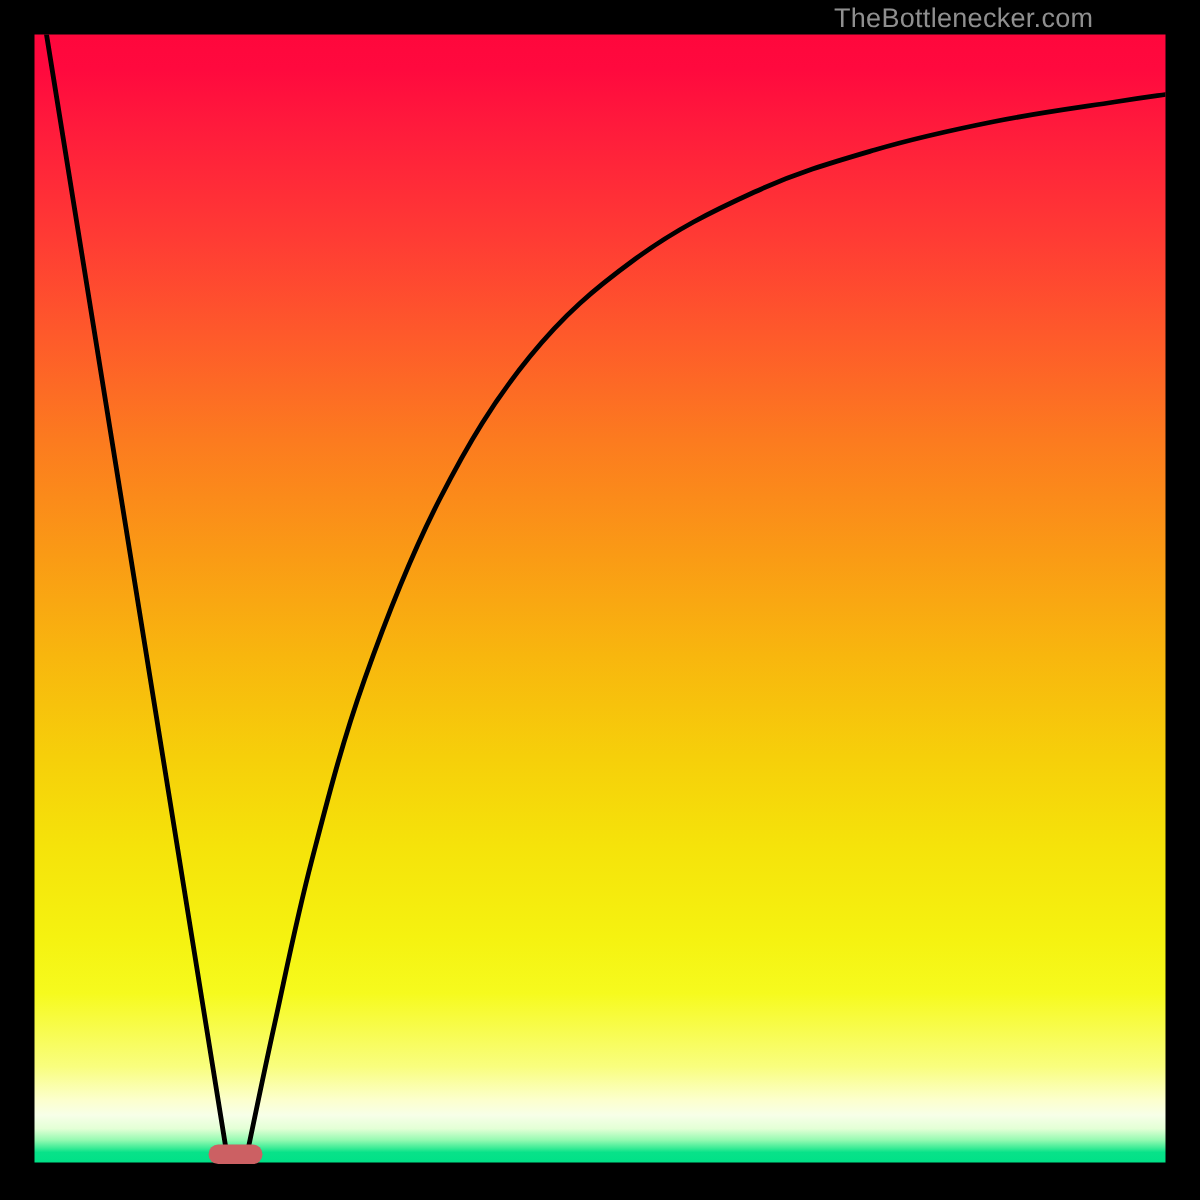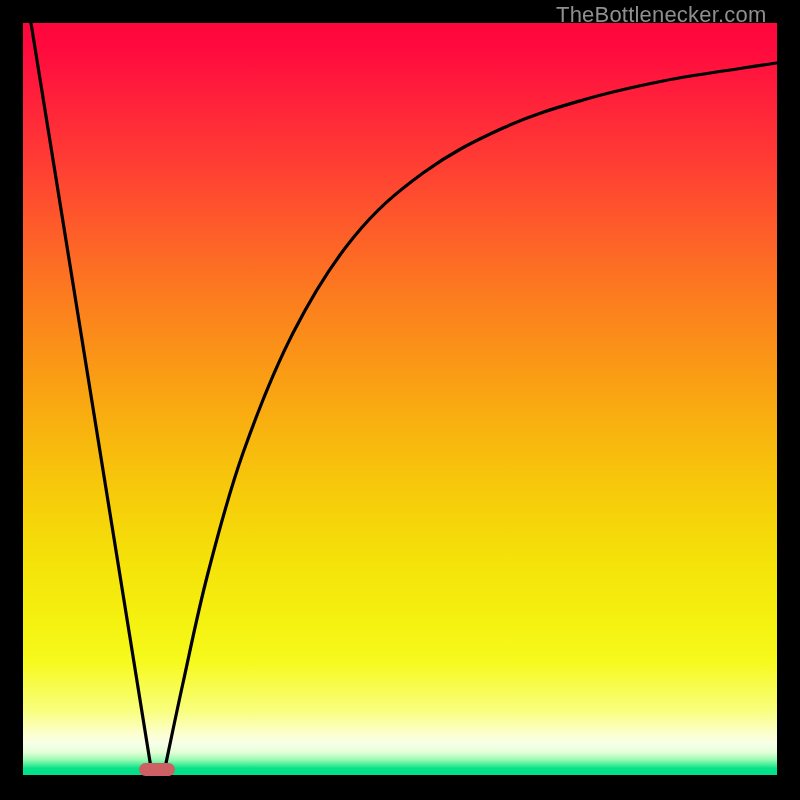--- a/index.html
+++ b/index.html
@@ -54,21 +54,21 @@
   }
   .marker {
     position: absolute;
     background: #cc6063;
     border-radius: 7px;
   }
   .watermark {
     position: absolute;
     color: #8f8f8f;
     font-family: Arial, Helvetica, sans-serif;
-    font-size: 22px;
+    font-size: 18px;
     letter-spacing: 0.2px;
   }
 </style>
 </head>
 <body>
 
 <div class="frame">
   <div class="plot-area">
     <svg class="curves" viewBox="0 0 754 752" preserveAspectRatio="none">
       <path d="M8 0 L128 745" id="path-left" fill="none" stroke="#000" stroke-width="3.2" stroke-linecap="round"></path>

